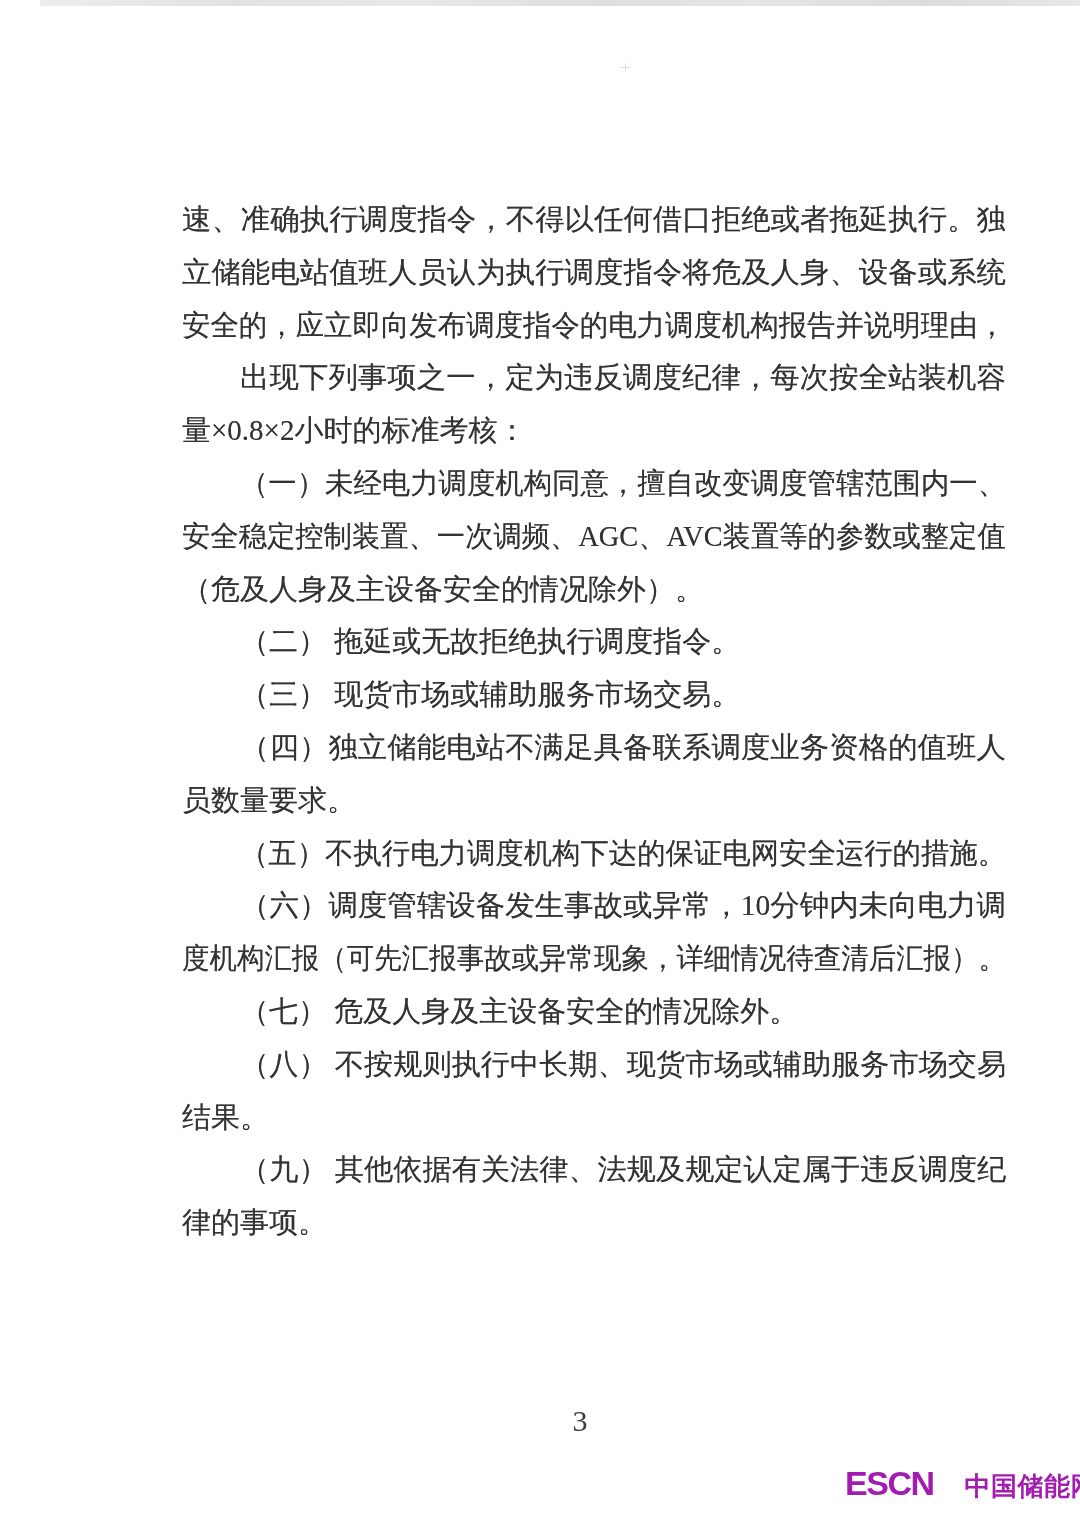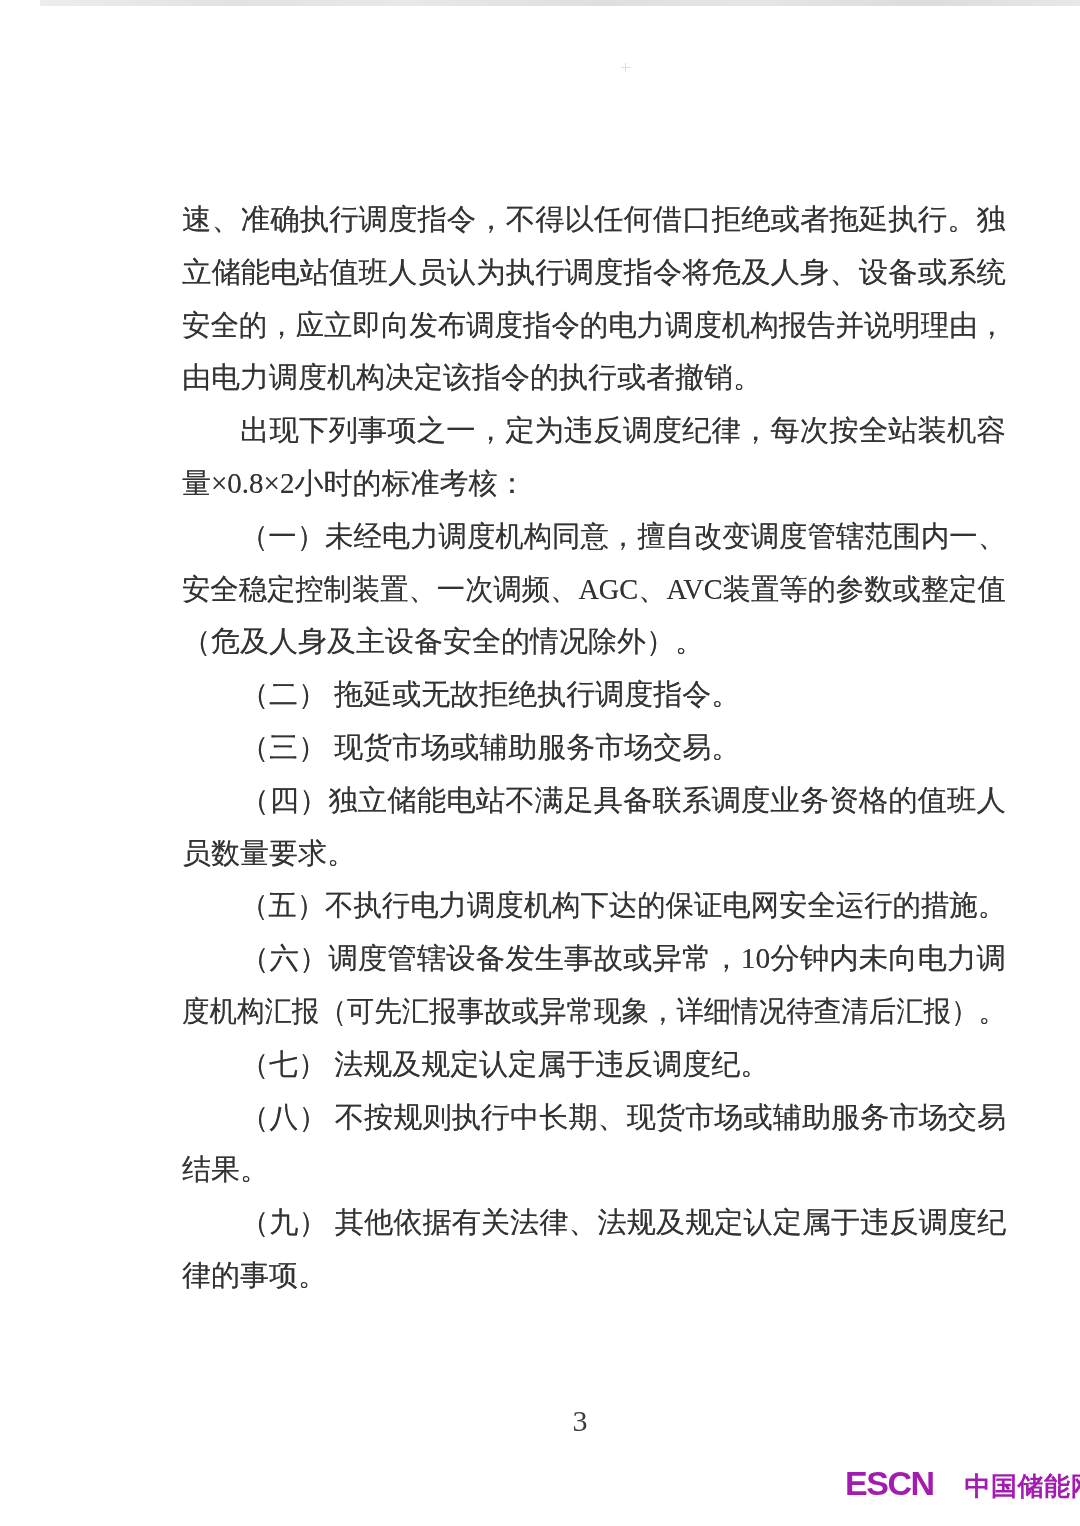--- a/index.html
+++ b/index.html
@@ -90,34 +90,33 @@
 <body>
 
 <div class="page">
   <div class="scan-top-edge"></div>
   <div class="scan-speck"></div>
 
   <main class="text-block" style="color: rgb(51, 51, 51);">
       <div class="line fit"><span class="line-text" style="transform: scaleX(1.01478);">速、准确执行调度指令，不得以任何借口拒绝或者拖延执行。独</span></div>
       <div class="line fit"><span class="line-text" style="transform: scaleX(1.01478);">立储能电站值班人员认为执行调度指令将危及人身、设备或系统</span></div>
       <div class="line fit"><span class="line-text" style="transform: scaleX(0.979786);">安全的，应立即向发布调度指令的电力调度机构报告并说明理由，</span></div>
-      <div class="line"><span class="line-text">由电力调度机构决定该指令的执行或者撤销。</span></div>
       <div class="line indent fit"><span class="line-text" style="transform: scaleX(1.01592);">出现下列事项之一，定为违反调度纪律，每次按全站装机容</span></div>
       <div class="line"><span class="line-text">量×0.8×2小时的标准考核：</span></div>
       <div class="line indent fit"><span class="line-text" style="transform: scaleX(0.978289);">（一）未经电力调度机构同意，擅自改变调度管辖范围内一、</span></div>
       <div class="line fit"><span class="line-text" style="transform: scaleX(0.976303);">安全稳定控制装置、一次调频、AGC、AVC装置等的参数或整定值</span></div>
       <div class="line"><span class="line-text">（危及人身及主设备安全的情况除外）。</span></div>
       <div class="line indent"><span class="line-text">（二） 拖延或无故拒绝执行调度指令。</span></div>
       <div class="line indent"><span class="line-text">（三） 现货市场或辅助服务市场交易。</span></div>
       <div class="line indent fit"><span class="line-text" style="transform: scaleX(1.01592);">（四）独立储能电站不满足具备联系调度业务资格的值班人</span></div>
       <div class="line"><span class="line-text">员数量要求。</span></div>
       <div class="line indent fit"><span class="line-text" style="transform: scaleX(0.978289);">（五）不执行电力调度机构下达的保证电网安全运行的措施。</span></div>
       <div class="line indent fit"><span class="line-text" style="transform: scaleX(1.01592);">（六）调度管辖设备发生事故或异常，10分钟内未向电力调</span></div>
       <div class="line fit"><span class="line-text" style="transform: scaleX(0.947126);">度机构汇报（可先汇报事故或异常现象，详细情况待查清后汇报）。</span></div>
-      <div class="line indent"><span class="line-text">（七） 法规及规定认定属于违反调度纪。</span></div>
+      <div class="line indent"><span class="line-text">（七） 危及人身及主设备安全的情况除外。</span></div>
       <div class="line indent fit"><span class="line-text" style="transform: scaleX(1.00657);">（八） 不按规则执行中长期、现货市场或辅助服务市场交易</span></div>
       <div class="line"><span class="line-text">结果。</span></div>
       <div class="line indent fit"><span class="line-text" style="transform: scaleX(1.00657);">（九） 其他依据有关法律、法规及规定认定属于违反调度纪</span></div>
       <div class="line"><span class="line-text">律的事项。</span></div>
     </main>
 
   <div class="page-number">3</div>
 
   <div class="watermark" style="color: #a21caf; gap: 31px;">
     <span class="wm-latin">ESCN</span>

